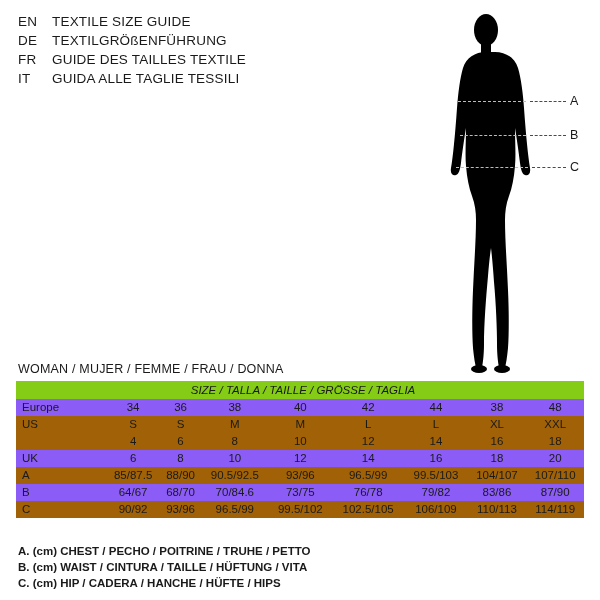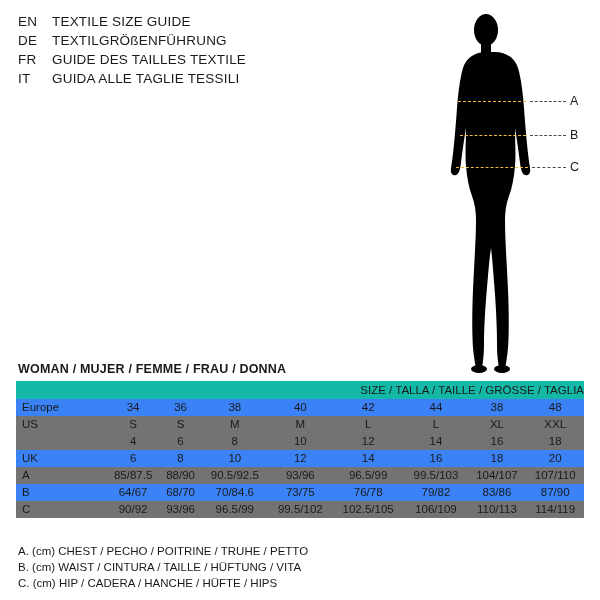--- a/index.html
+++ b/index.html
@@ -66,21 +66,21 @@
     color: #1a1a1a;
     font-family: "Liberation Sans", sans-serif;
   }
 
   
   .woman-title {
     position: absolute;
     left: 18px;
     top: 362px;
     font-size: 12.5px;
-    font-weight: bold;
+    font-weight: normal;
     letter-spacing: 0.2px;
     color: #1a1a1a;
   }
 
   
   .size-table {
     position: absolute;
     left: 16px;
     top: 381px;
     width: 568px;
@@ -90,43 +90,44 @@
   }
   .size-table td, .size-table th {
     padding: 0;
     height: 17px;
     line-height: 17px;
     text-align: center;
     font-weight: normal;
     white-space: nowrap;
   }
   .size-table .hdr-row td {
-    background: #14b8a6;
-    text-align: right;
+    background: #84cc16;
+    text-align: center;
     padding-left: 6px;
     font-size: 11.5px;
     height: 18px;
     line-height: 18px;
-  }
-  .size-table tr.shade td { background: #737373; }
-  .size-table tr.plain td { background: #3b82f6; }
+    font-style: italic;
+  }
+  .size-table tr.shade td { background: #a16207; }
+  .size-table tr.plain td { background: #8b5cf6; }
   .size-table td.rowlabel {
     text-align: left;
     padding-left: 6px;
     width: 84px;
   }
 
   
   .footnotes {
     position: absolute;
     left: 18px;
     top: 543px;
     font-size: 11.5px;
     line-height: 16px;
-    font-weight: normal;
+    font-weight: bold;
     color: #1a1a1a;
   }
   .footnotes div { white-space: nowrap; }
 </style>
 </head>
 <body>
 
 <div id="page">
 
   <div class="lang-block">

